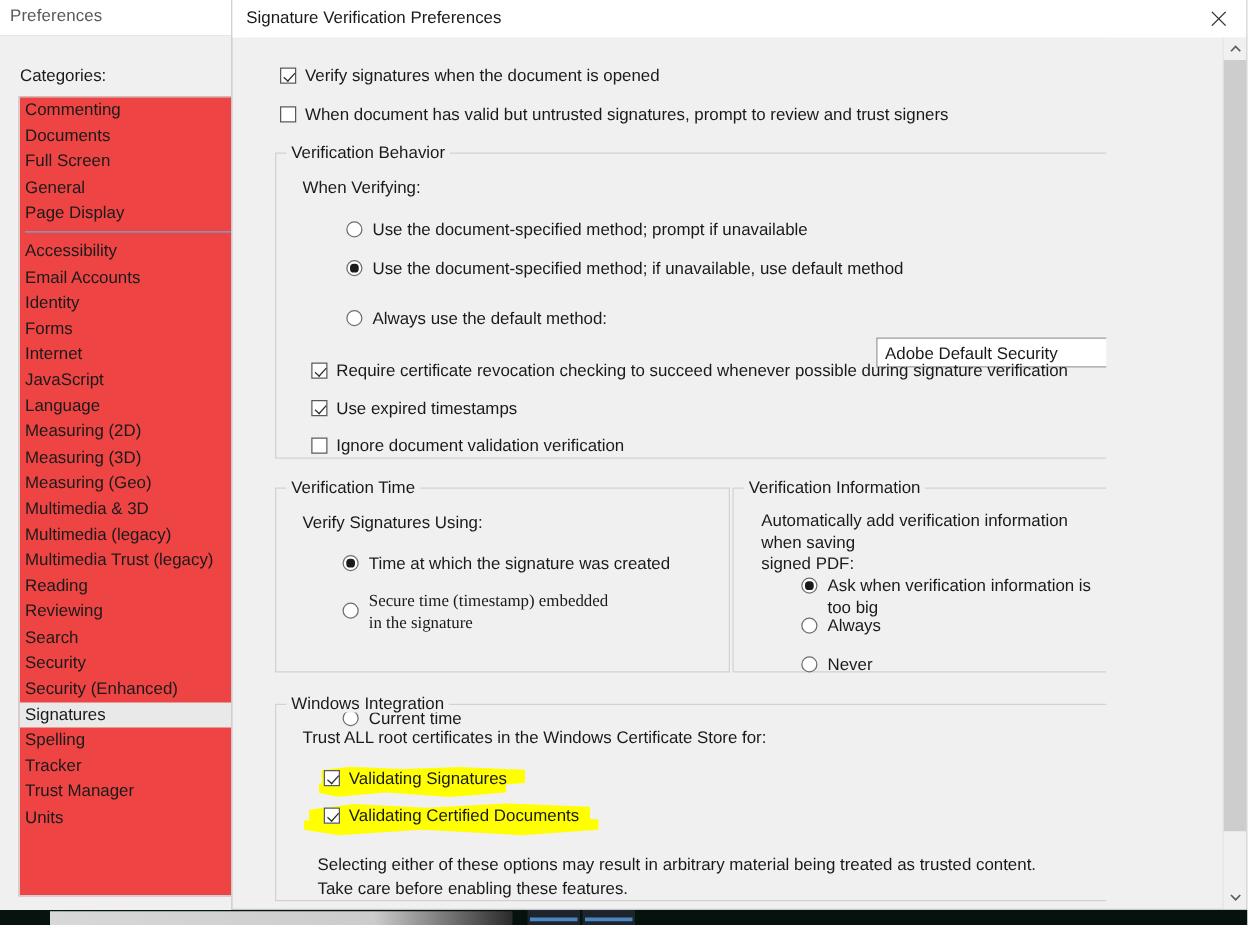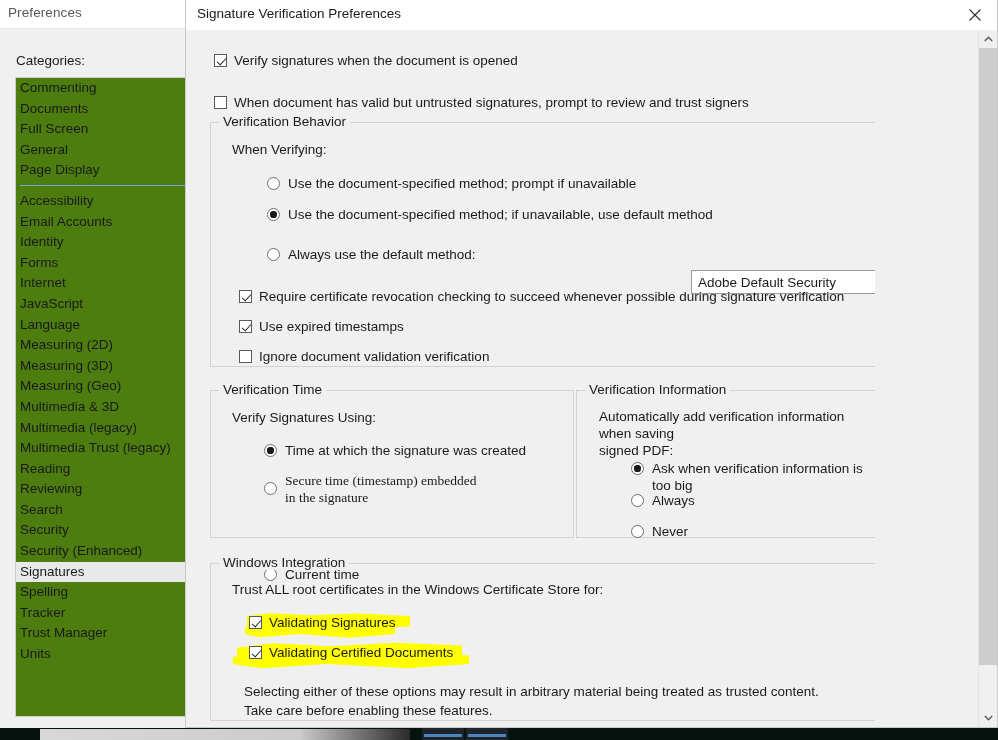--- a/index.html
+++ b/index.html
@@ -49,21 +49,21 @@
     position: absolute;
     left: 16px; top: 24px;
     font-size: 13.5px;
     color: #1a1a1a;
   }
   #category-list {
     position: absolute;
     left: 15px; top: 48px;
     width: 175px;
     height: 640px;
-    background: #4d7c0f;
+    background: #ef4444;
     border: 1px solid #cfcfcf;
     border-right: none;
     box-sizing: border-box;
     overflow: hidden;
   }
   .cat-item {
     height: 20.6px;
     line-height: 20.6px;
     padding-left: 4px;
     font-size: 13.5px;
@@ -148,21 +148,21 @@
     align-items: center;
     justify-content: center;
     cursor: pointer;
     color: #333;
   }
   #dialog-close svg { display: block; }
 
   
   #dialog-content {
     position: absolute;
-    left: 1px; top: 30px;
+    left: 11px; top: 30px;
     width: 688px;
     height: 696px;
     background: #f0f0f0;
     overflow: hidden;
   }
   #dialog-scrollbar {
     position: absolute;
     right: 0px; top: 30px;
     width: 18px;
     height: 697px;
@@ -391,21 +391,21 @@
     </div>
   </div>
 
   <div id="dialog-content">
 
     <div class="chk-row" style="left:27px; top:23px;">
       <span class="checkbox checked"></span>
       <span class="chk-label">Verify signatures when the document is opened</span>
     </div>
 
-    <div class="chk-row" style="left:27px; top:54px;margin-top:11px;">
+    <div class="chk-row" style="left:27px; top:54px;">
       <span class="checkbox"></span>
       <span class="chk-label">When document has valid but untrusted signatures, prompt to review and trust signers</span>
     </div>
 
     <div class="group" style="left:23px; top:92px; width:745px; height:245px;">
       <div class="group-title">Verification Behavior</div>
     </div>
 
     <div class="sub-label" style="left:45px; top:111px;">When Verifying:</div>
 

